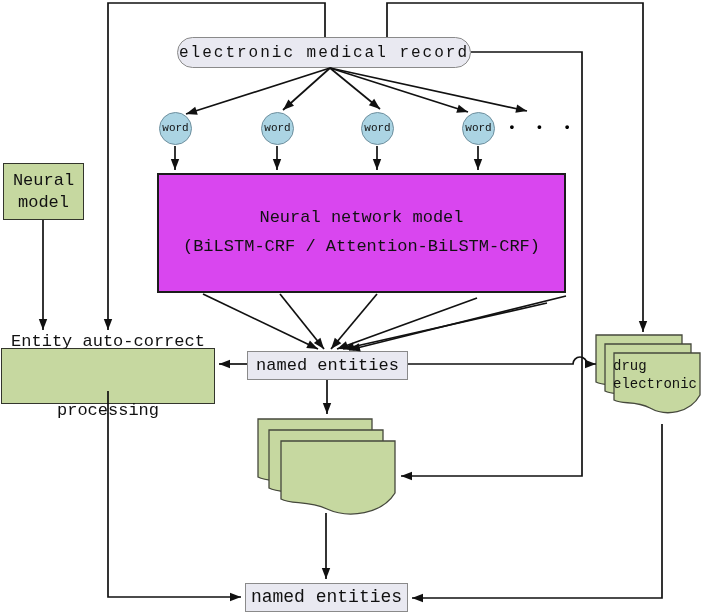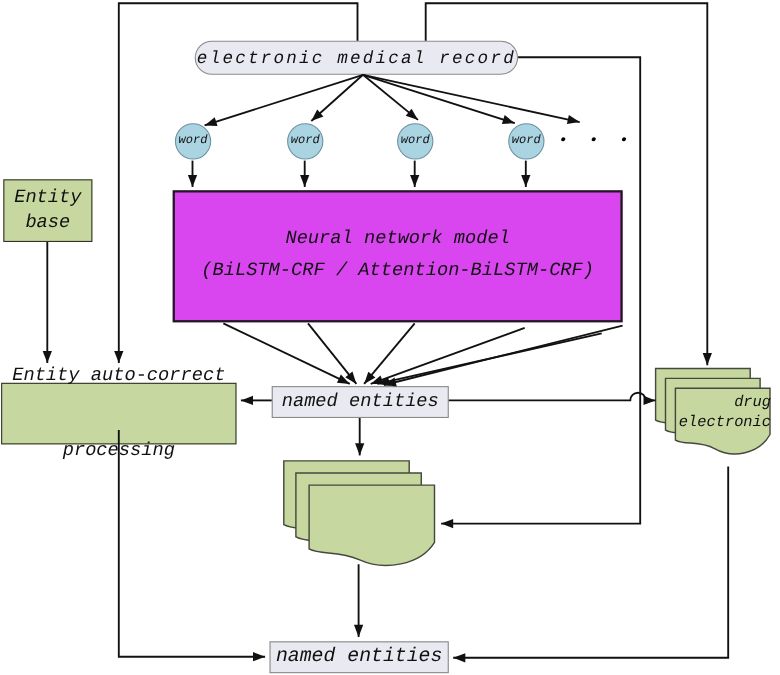--- a/index.html
+++ b/index.html
@@ -1,28 +1,28 @@
 <!DOCTYPE html>
 <html><head>
 <meta charset="utf-8">
 <style>
   html,body{margin:0;padding:0;background:#ffffff;}
   #stage{
     position:relative;width:709px;height:614px;background:#ffffff;overflow:hidden;
-    font-family:"Liberation Mono","DejaVu Sans Mono",monospace;color:#111;font-style:italic;
+    font-family:"Liberation Mono","DejaVu Sans Mono",monospace;color:#111;
   }
   .node{position:absolute;display:flex;flex-direction:column;align-items:center;justify-content:center;
     text-align:center;box-sizing:border-box;z-index:1;line-height:1.25;}
   .stadium{background:#e9e9f1;border:1.3px solid #8a8a8a;border-radius:17px;
     font-size:16px;letter-spacing:2px;}
   .lavender{background:#e9e9f1;border:1.3px solid #8a8a8a;font-size:17px;}
   .greenbox{background:#c6d8a0;border:1.6px solid #33352c;font-size:17px;}
   .bluebox{background:#d946ef;border:2.2px solid #1c1c1c;font-size:17px;line-height:1.7;}
   .circle{background:#abd4e3;border:1.2px solid #6e8f9e;border-radius:50%;font-size:11px;text-align:center;}
-  .doctext{position:absolute;z-index:3;display:flex;flex-direction:column;align-items:flex-end;
+  .doctext{position:absolute;z-index:3;display:flex;flex-direction:column;align-items:flex-start;
     justify-content:flex-start;text-align:center;font-size:14px;line-height:1.32;}
   .ellipsis{position:absolute;z-index:1;font-size:13px;font-weight:bold;letter-spacing:6px;color:#000;}
   #emr{left:177px;top:37px;width:294px;height:31px;}
   #nn{left:157px;top:173px;width:409px;height:120px;}
   #entity-base{left:3px;top:163px;width:81px;height:57px;}
   #auto-correct{left:1px;top:348px;width:214px;height:56px;gap:47px;}
   #ne-mid{left:247px;top:351px;width:161px;height:29px;}
   #ne-bottom{left:245px;top:583px;width:163px;height:29px;font-size:18px;}
   .circle{width:33px;height:33px;}
   #word1{left:159px;top:112px;} #word2{left:261px;top:112px;}
@@ -54,22 +54,22 @@
     <span>word</span>
   </div>
   <div id="dots" class="ellipsis">• • •</div>
 
   <div id="nn" class="node bluebox">
     <span>Neural network model</span>
     <span>(BiLSTM-CRF / Attention-BiLSTM-CRF)</span>
   </div>
 
   <div id="entity-base" class="node greenbox">
-    <span>Entity</span>
-    <span>base</span>
+    <span>Neural</span>
+    <span>model</span>
   </div>
 
   <div id="auto-correct" class="node greenbox">
     <span>Entity auto-correct</span>
     <span>processing</span>
   </div>
 
   <div id="ne-mid" class="node lavender">
     <span>named entities</span>
   </div>

